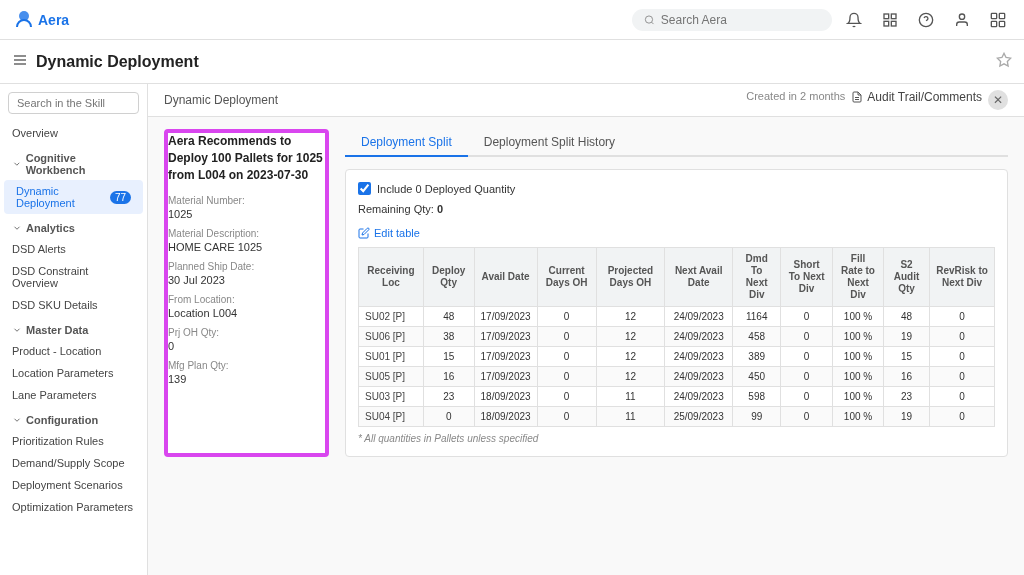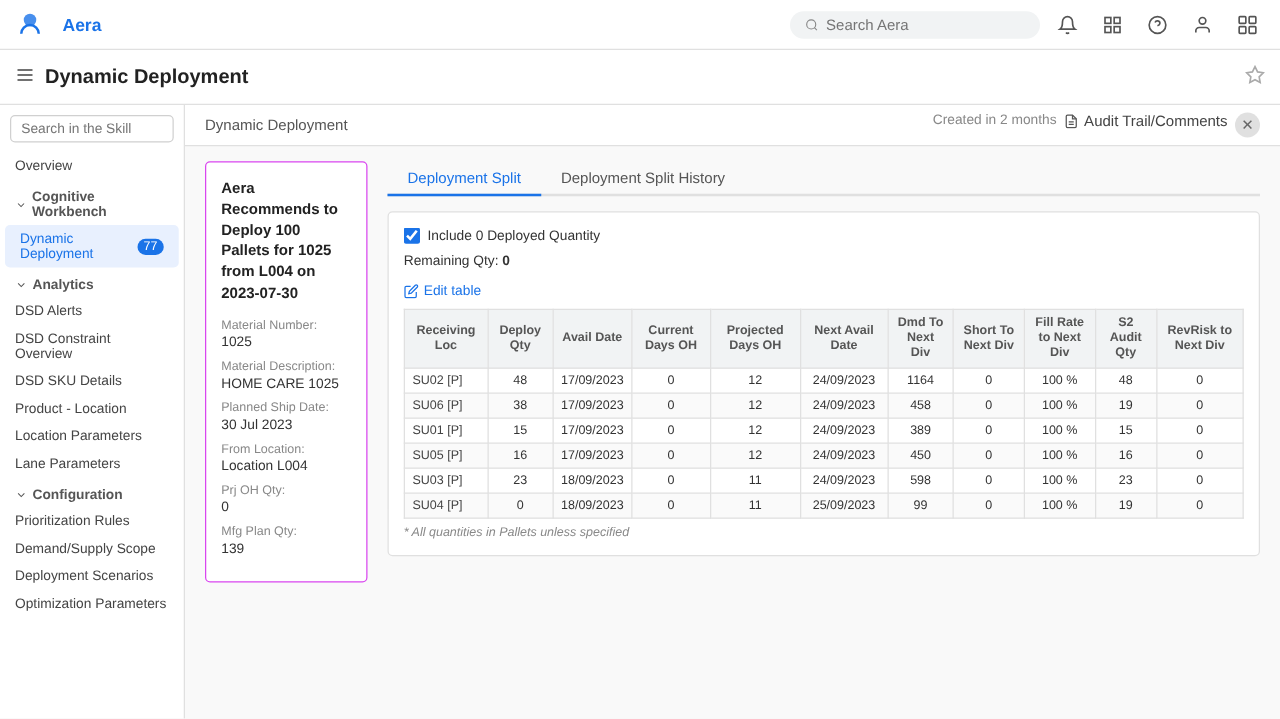--- a/index.html
+++ b/index.html
@@ -4,21 +4,21 @@
   <style>
     * { box-sizing: border-box; margin: 0; padding: 0; }
     body { font-family: -apple-system, BlinkMacSystemFont, 'Segoe UI', sans-serif; font-size: 12px; background: #f5f5f5; color: #333; }
 
     
     .top-nav {
       display: flex; align-items: center; height: 40px;
       background: #fff; border-bottom: 1px solid #e0e0e0;
       padding: 0 12px; gap: 8px;
     }
-    .top-nav-logo { display: flex; align-items: center; gap: 14px; font-weight: 600; font-size: 14px; color: #1a73e8; }
+    .top-nav-logo { display: flex; align-items: center; gap: 2px; font-weight: 600; font-size: 14px; color: #1a73e8; }
     .top-nav-logo svg { width: 24px; height: 24px; }
     .top-nav-spacer { flex: 1; }
     .search-bar {
       display: flex; align-items: center; background: #f1f3f4;
       border-radius: 20px; padding: 4px 12px; gap: 6px; width: 200px;
     }
     .search-bar input {
       border: none; background: transparent; outline: none; font-size: 12px; color: #555; width: 100%;
     }
     .nav-icons { display: flex; align-items: center; gap: 8px; }
@@ -73,22 +73,22 @@
     .audit-bar { display: flex; align-items: flex-start; gap: 6px; font-size: 12px; color: #555; }
     .audit-btn { display: flex; align-items: center; gap: 4px; cursor: pointer; font-size: 12px; color: #444; }
     .created-label { font-size: 11px; color: #888; }
     .close-btn { width: 20px; height: 20px; background: #e0e0e0; border-radius: 50%; display: flex; align-items: center; justify-content: center; cursor: pointer; font-size: 12px; color: #666; }
 
     
     .content-panel { padding: 12px 16px; display: flex; gap: 16px; }
 
     
     .info-panel {
-      width: 130px; background: #fff; border: 1px solid #d946ef;
-      border-radius: 4px; padding: 12px; flex-shrink: 0;
+      width: 165px; background: #fff; border: 4px solid #d946ef;
+      border-radius: 4px; flex-shrink: 0;
     }
     .info-title { font-size: 12px; font-weight: 600; color: #222; margin-bottom: 12px; line-height: 1.4; }
     .info-row { margin-bottom: 8px; }
     .info-label { font-size: 10px; color: #888; margin-bottom: 2px; }
     .info-value { font-size: 11px; color: #333; font-weight: 500; }
     .btn-row { display: flex; gap: 8px; margin-top: 16px; }
     .btn-reject {
       flex: 1; padding: 6px; border: 1px solid #d0d0d0; background: #fff;
       border-radius: 4px; cursor: pointer; font-size: 11px; color: #333;
     }
@@ -237,20 +237,26 @@
     <div class="sidebar-item">
         <span>DSD Alerts</span>
       </div>
     <div class="sidebar-item">
         <span>DSD Constraint Overview</span>
       </div>
     <div class="sidebar-item">
         <span>DSD SKU Details</span>
       </div>
 
+    <div class="sidebar-section-header">
+      <svg width="10" height="10" viewBox="0 0 24 24" fill="none" stroke="#555" stroke-width="2">
+          <polyline points="6 9 12 15 18 9"></polyline>
+        </svg>
+      <span>Master Data</span>
+    </div>
     <div class="sidebar-item">
         <span>Product - Location</span>
       </div>
     <div class="sidebar-item">
         <span>Location Parameters</span>
       </div>
     <div class="sidebar-item">
         <span>Lane Parameters</span>
       </div>
 

